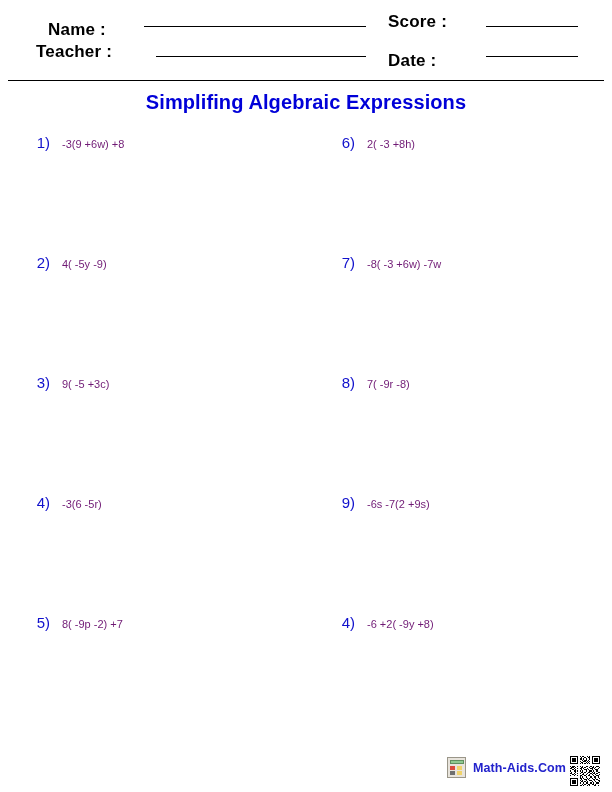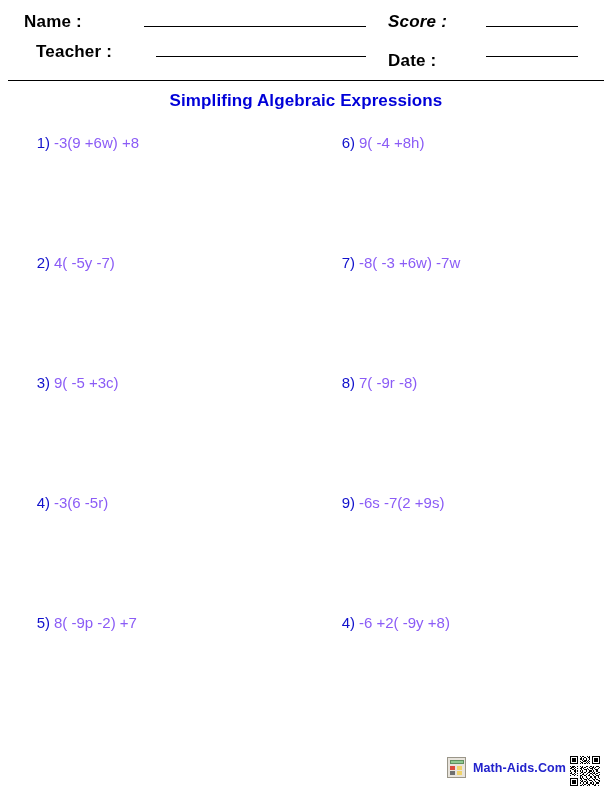--- a/index.html
+++ b/index.html
@@ -26,21 +26,21 @@
   }
 
   .hdr-label {
     font-size: 17px;
     font-weight: bold;
     letter-spacing: 0.2px;
     white-space: nowrap;
   }
   .lbl-name    { position: absolute; left: 24px;  }
   .lbl-teacher { position: absolute; left: 36px;  }
-  .lbl-score   { position: absolute; left: 388px; font-style: italic; }
+  .lbl-score   { position: absolute; left: 388px; }
   .lbl-date    { position: absolute; left: 388px; margin-top: 9px; }
 
   .hdr-line {
     position: absolute;
     border-bottom: 1.6px solid #000;
     height: 0;
   }
   .line-name    { left: 144px; width: 222px; top: 26px; }
   .line-teacher { left: 156px; width: 210px; top: 56px; }
   .line-score   { left: 486px; width: 92px;  top: 26px; }
@@ -55,21 +55,21 @@
     border-bottom: 1.8px solid #000;
   }
 
   
   .title {
     position: absolute;
     left: 0;
     top: 91px;
     width: 612px;
     text-align: center;
-    font-size: 17px;
+    font-size: 20px;
     font-weight: bold;
     color: #0000d8;
     letter-spacing: 0.1px;
   }
 
   
   .problems {
     position: absolute;
     left: 0;
     top: 126px;
@@ -83,23 +83,23 @@
   }
   .prob .num {
     color: #1111cc;
     font-size: 15px;
     text-align: right;
     width: 30px;
     display: inline-block;
     flex: 0 0 30px;
   }
   .prob .expr {
-    color: #8b5cf6;
-    font-size: 15px;
-    margin-left: 4px;
+    color: #701a75;
+    font-size: 11px;
+    margin-left: 12px;
     display: inline-block;
   }
 
   .col-left  { left: 20px; }
   .col-right { left: 325px; }
 
   .r0 { top: 8px;   }
   .r1 { top: 128px; }
   .r2 { top: 248px; }
   .r3 { top: 368px; }
@@ -158,21 +158,21 @@
     top: 756px;
     width: 30px;
     height: 30px;
   }
 </style>
 </head>
 <body>
 
 <div class="header">
 
-  <div class="hdr-label lbl-name" style="top:12px;">Name :</div>
+  <div class="hdr-label lbl-name" style="top:20px;margin-left:24px;">Name :</div>
   <div class="hdr-line line-name"></div>
 
   <div class="hdr-label lbl-teacher" style="top:42px;">Teacher :</div>
   <div class="hdr-line line-teacher"></div>
 
   <div class="hdr-label lbl-score" style="top:12px;">Score :</div>
   <div class="hdr-line line-score"></div>
 
   <div class="hdr-label lbl-date" style="top:42px;">Date :</div>
   <div class="hdr-line line-date"></div>
@@ -184,38 +184,38 @@
 <div class="title">Simplifing Algebraic Expressions</div>
 
 <div class="problems">
 
   <div class="prob col-left r0">
     <span class="num">1)</span>
     <span class="expr">-3(9 +6w) +8</span>
   </div>
   <div class="prob col-left r1">
     <span class="num">2)</span>
-    <span class="expr">4( -5y -7)</span>
+    <span class="expr">4( -5y -9)</span>
   </div>
   <div class="prob col-left r2">
     <span class="num">3)</span>
     <span class="expr">9( -5 +3c)</span>
   </div>
   <div class="prob col-left r3">
     <span class="num">4)</span>
     <span class="expr">-3(6 -5r)</span>
   </div>
   <div class="prob col-left r4">
     <span class="num">5)</span>
     <span class="expr">8( -9p -2) +7</span>
   </div>
 
   <div class="prob col-right r0">
     <span class="num">6)</span>
-    <span class="expr">9( -4 +8h)</span>
+    <span class="expr">2( -3 +8h)</span>
   </div>
   <div class="prob col-right r1">
     <span class="num">7)</span>
     <span class="expr">-8( -3 +6w) -7w</span>
   </div>
   <div class="prob col-right r2">
     <span class="num">8)</span>
     <span class="expr">7( -9r -8)</span>
   </div>
   <div class="prob col-right r3">

